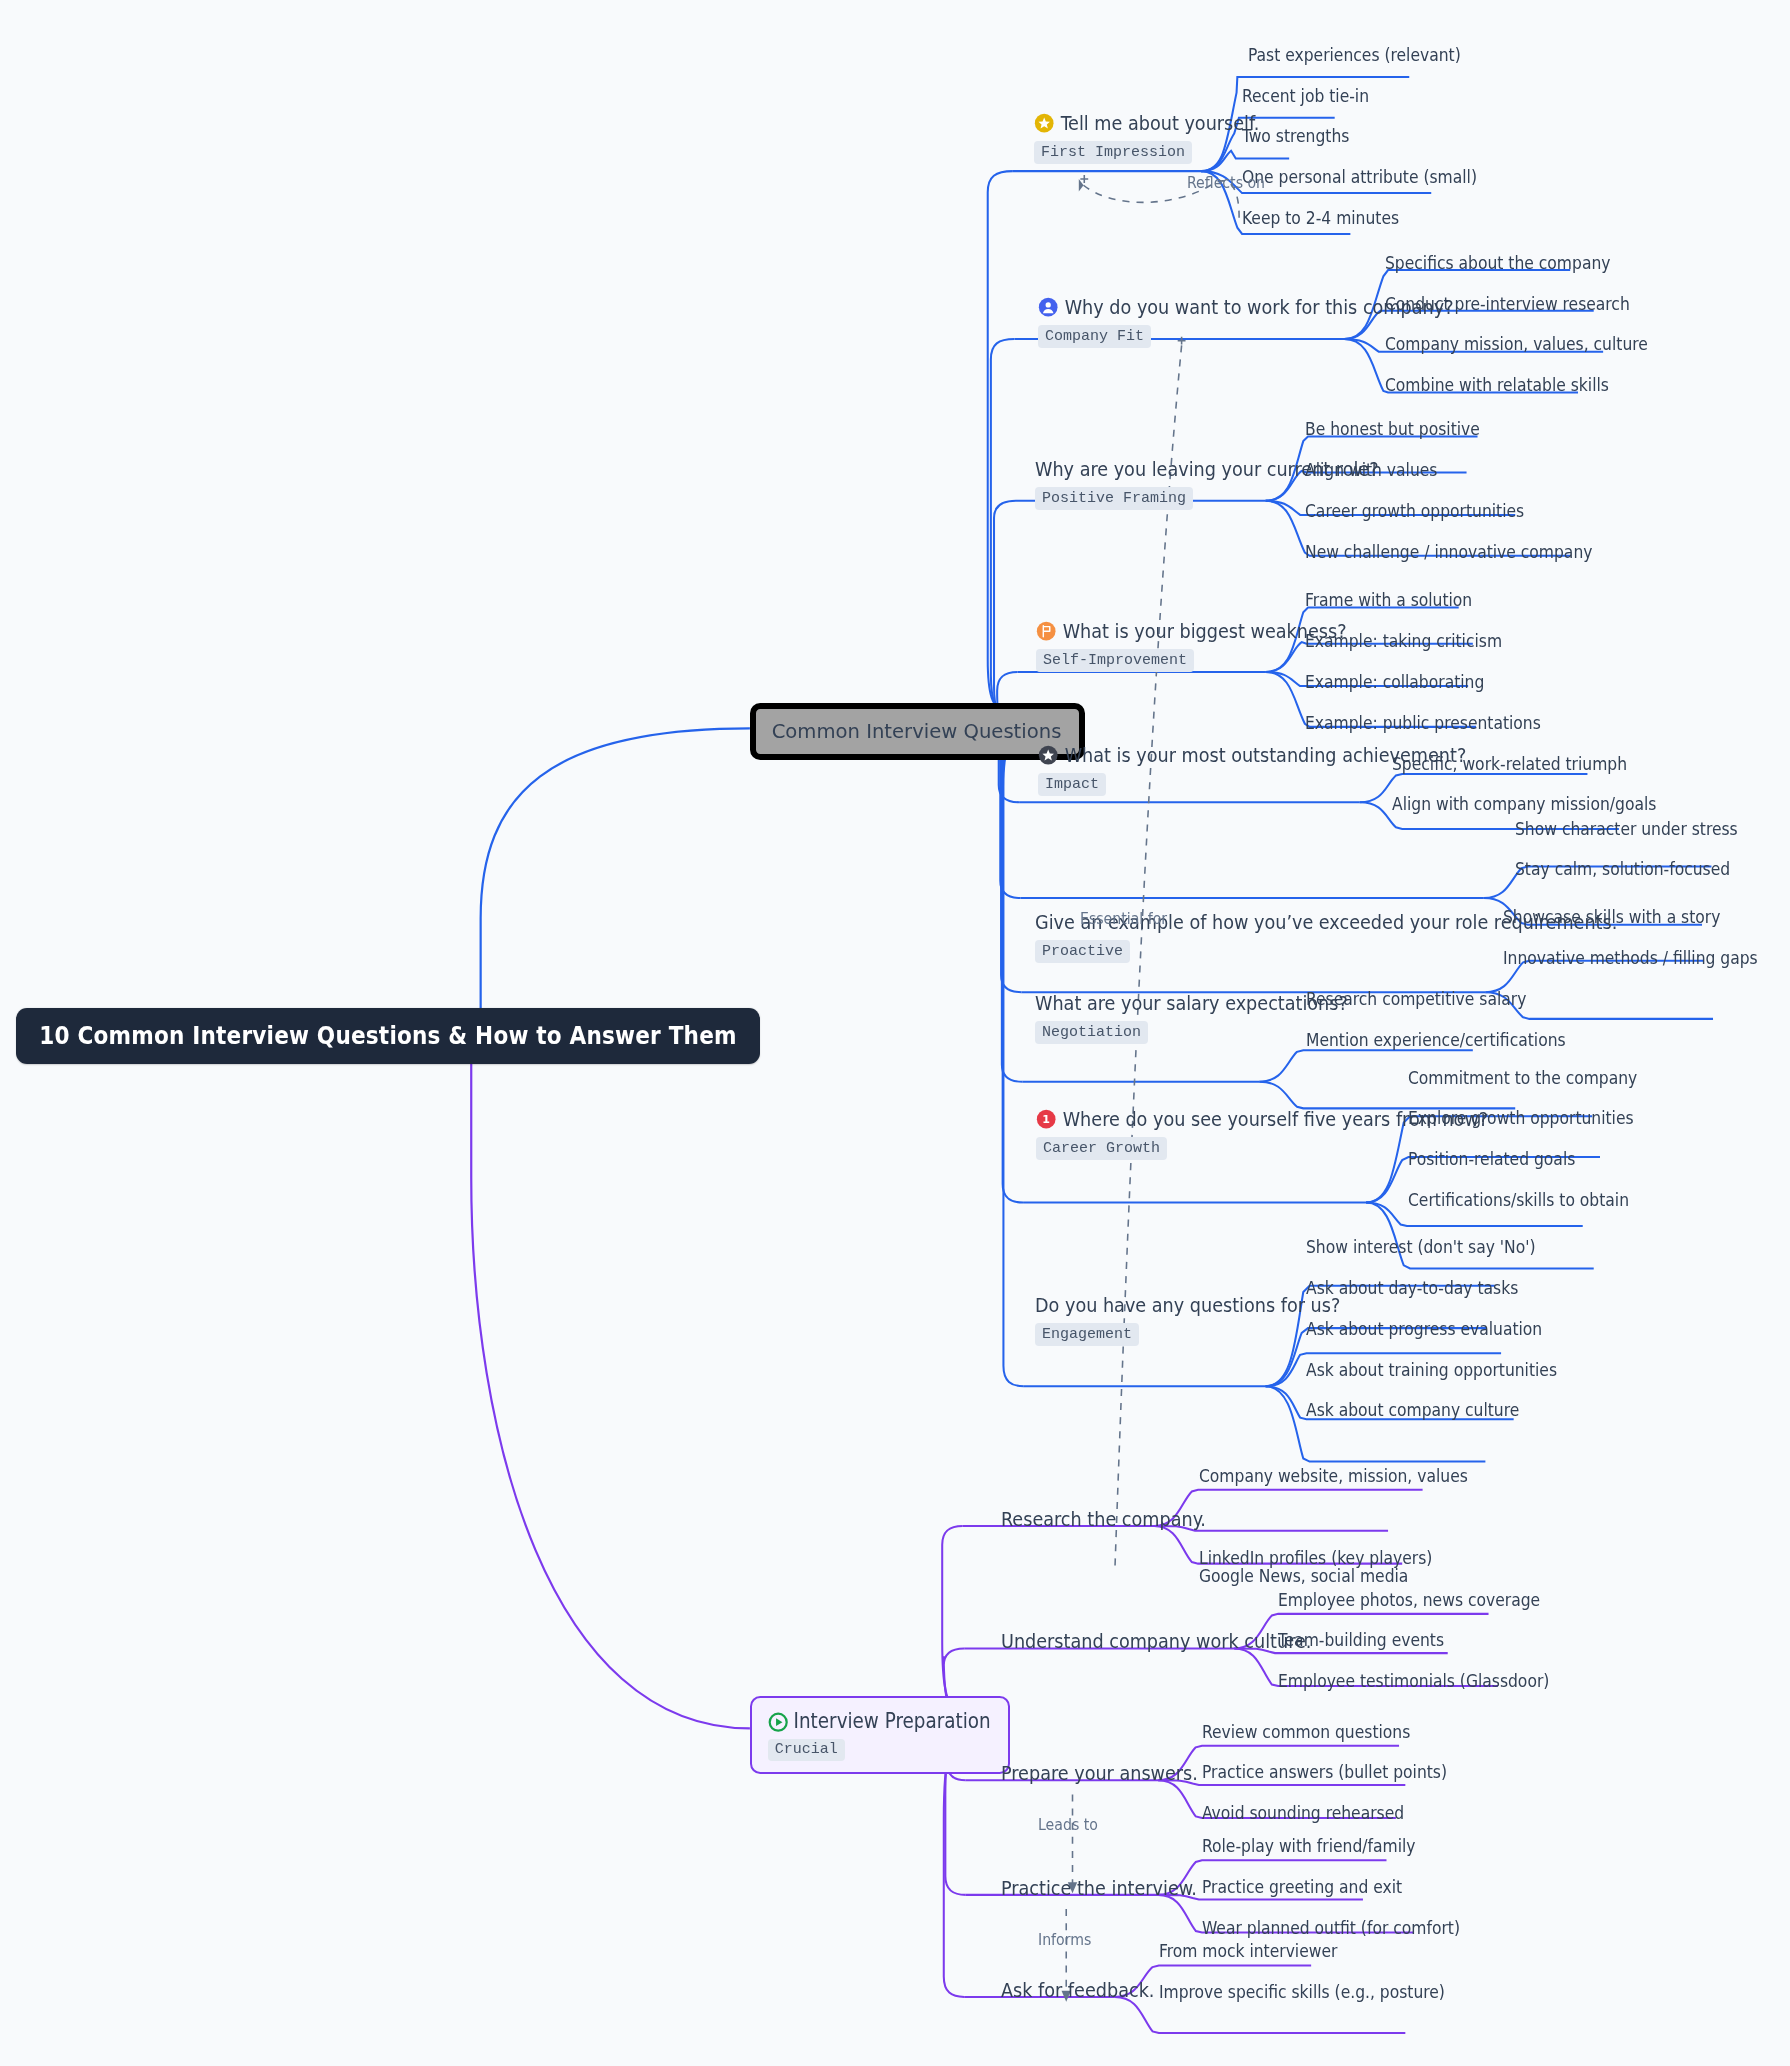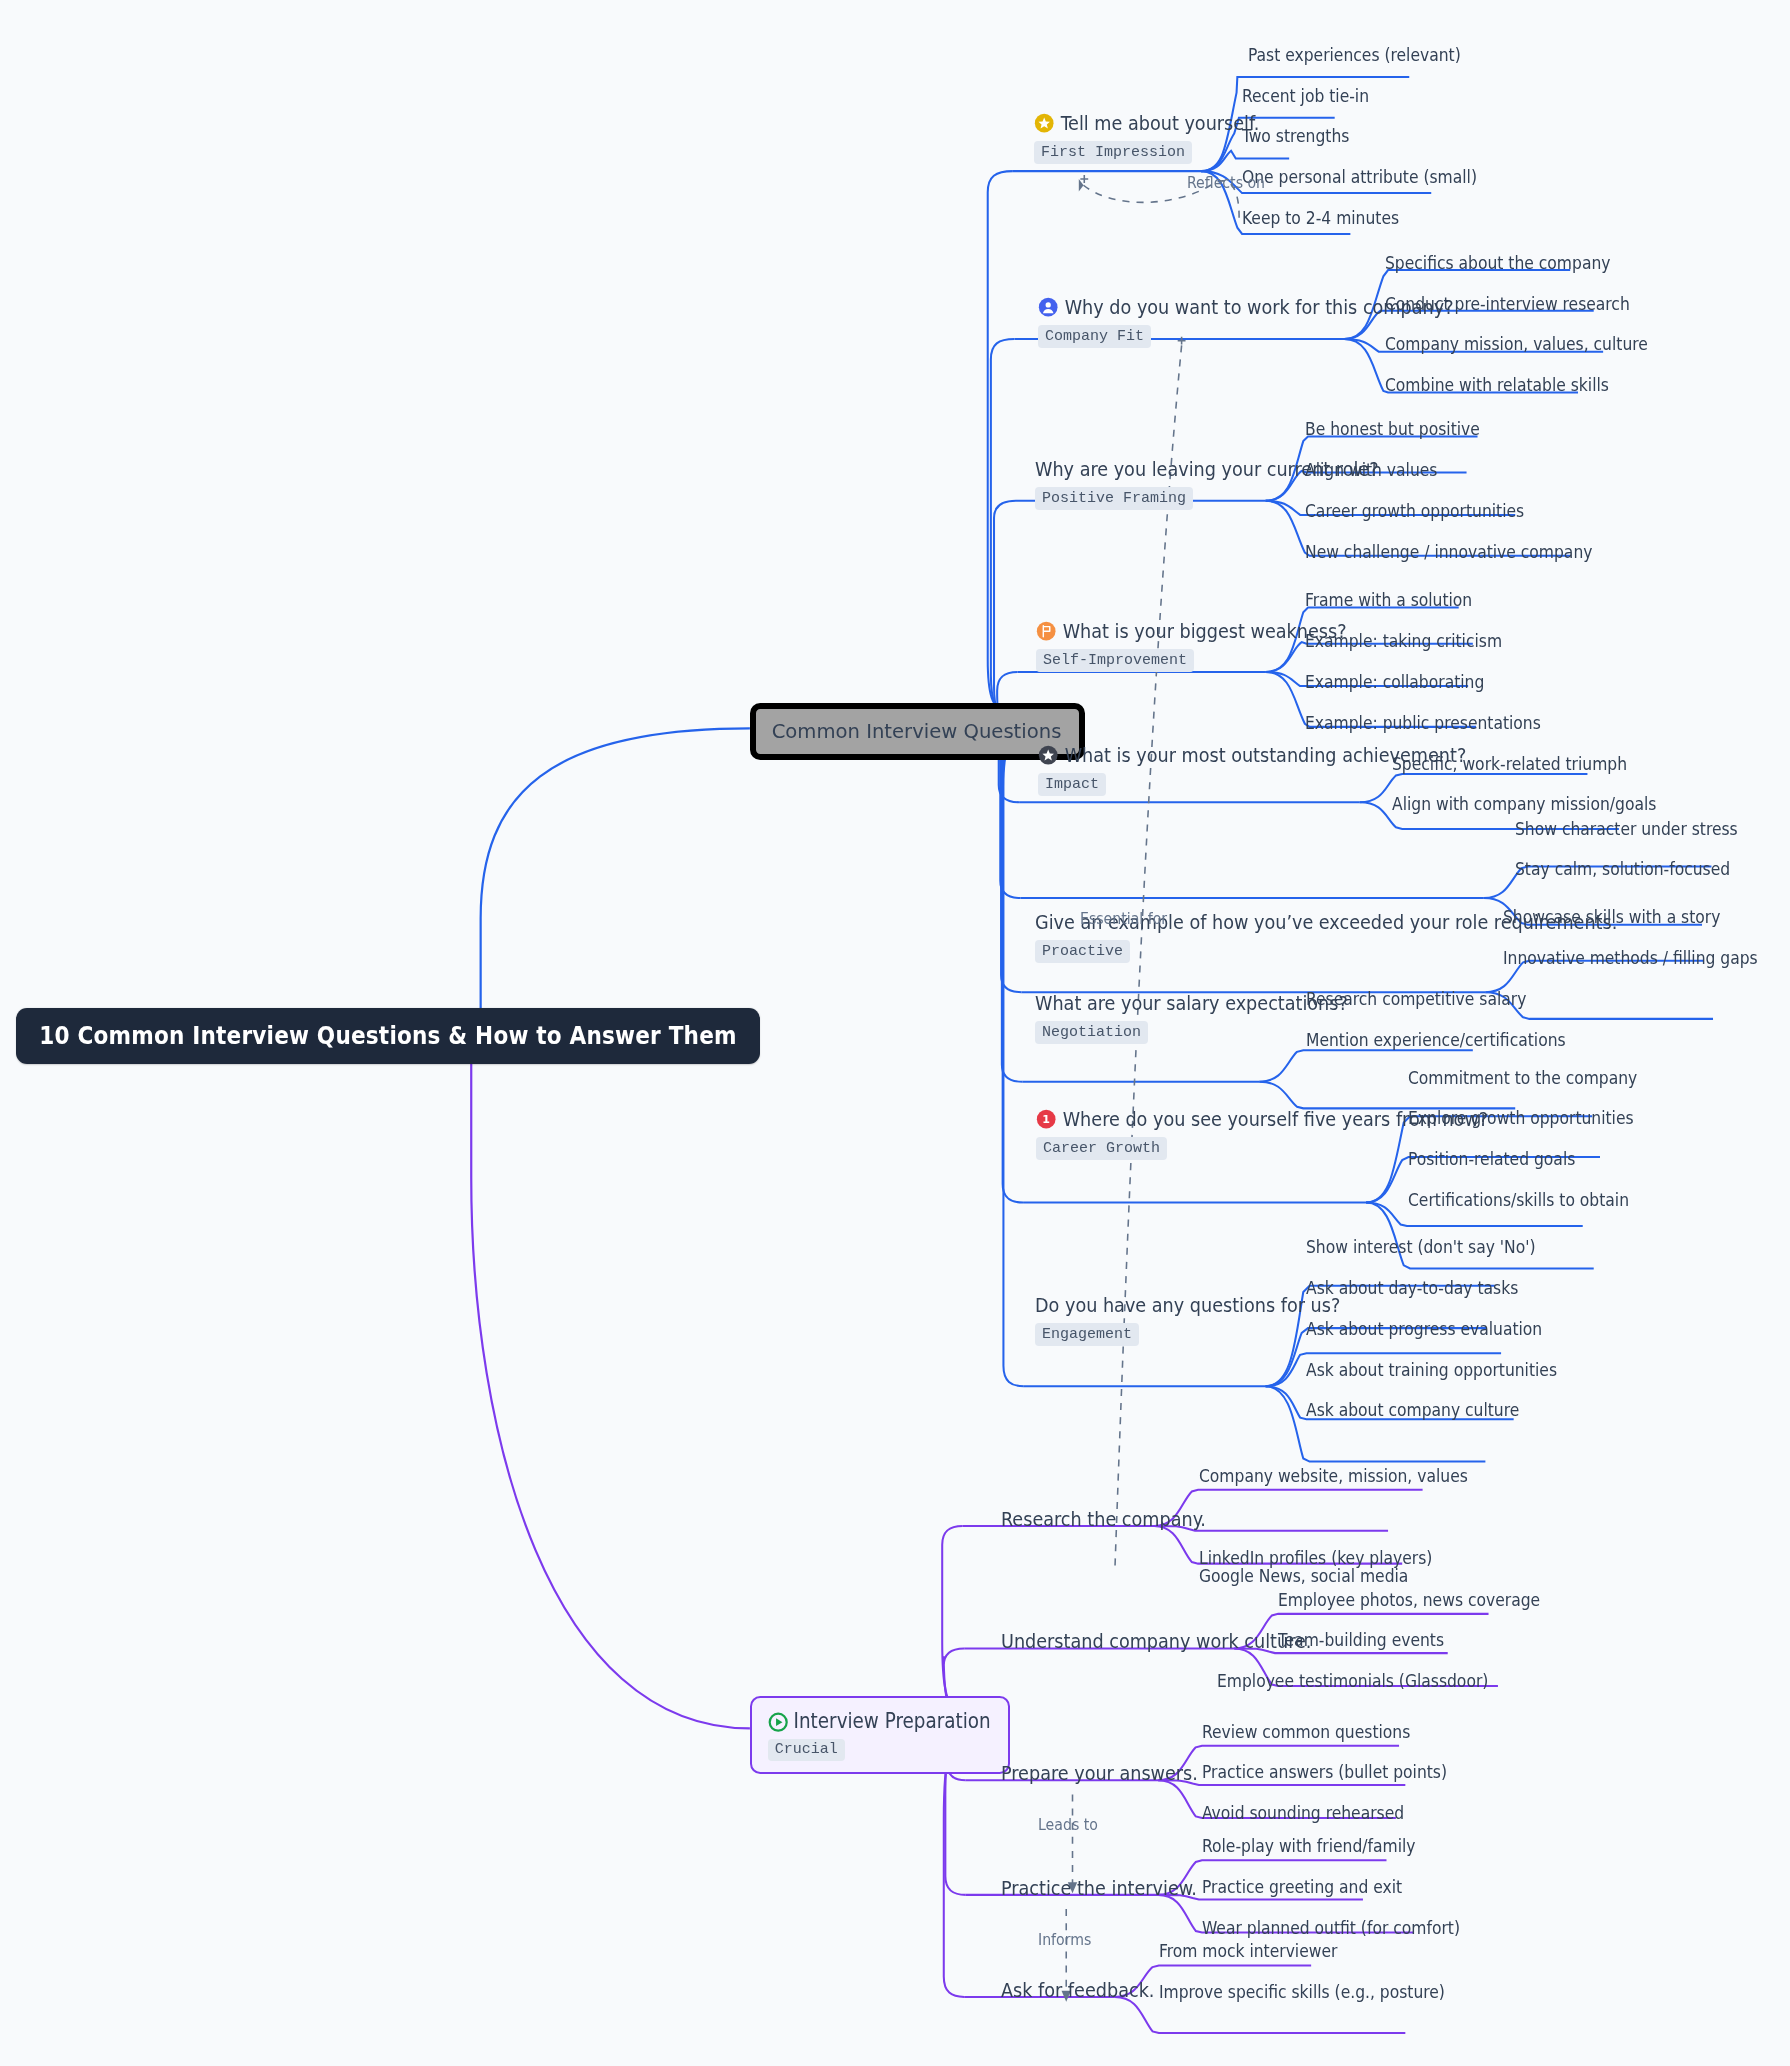--- a/index.html
+++ b/index.html
@@ -371,21 +371,21 @@
   <div class="leaf" style="left:1199px; top:1566px;">Google News, social media</div>
   <div class="leaf" style="left:1199px; top:1548px;">LinkedIn profiles (key players)</div>
 
   <div class="node topic" style="left:1001px; top:1630px;">
     <div class="topic-title">
       <span class="tt">Understand company work culture.</span>
     </div>
   </div>
   <div class="leaf" style="left:1278px; top:1590px;">Employee photos, news coverage</div>
   <div class="leaf" style="left:1278px; top:1630px;">Team-building events</div>
-  <div class="leaf" style="left:1217px; top:1671px;">Employee testimonials (Glassdoor)</div>
+  <div class="leaf" style="left:1278px; top:1671px;">Employee testimonials (Glassdoor)</div>
 
   <div class="node topic" style="left:1001px; top:1762px;">
     <div class="topic-title">
       <span class="tt">Prepare your answers.</span>
     </div>
   </div>
   <div class="leaf" style="left:1202px; top:1722px;">Review common questions</div>
   <div class="leaf" style="left:1202px; top:1762px;">Practice answers (bullet points)</div>
   <div class="leaf" style="left:1202px; top:1803px;">Avoid sounding rehearsed</div>
 

